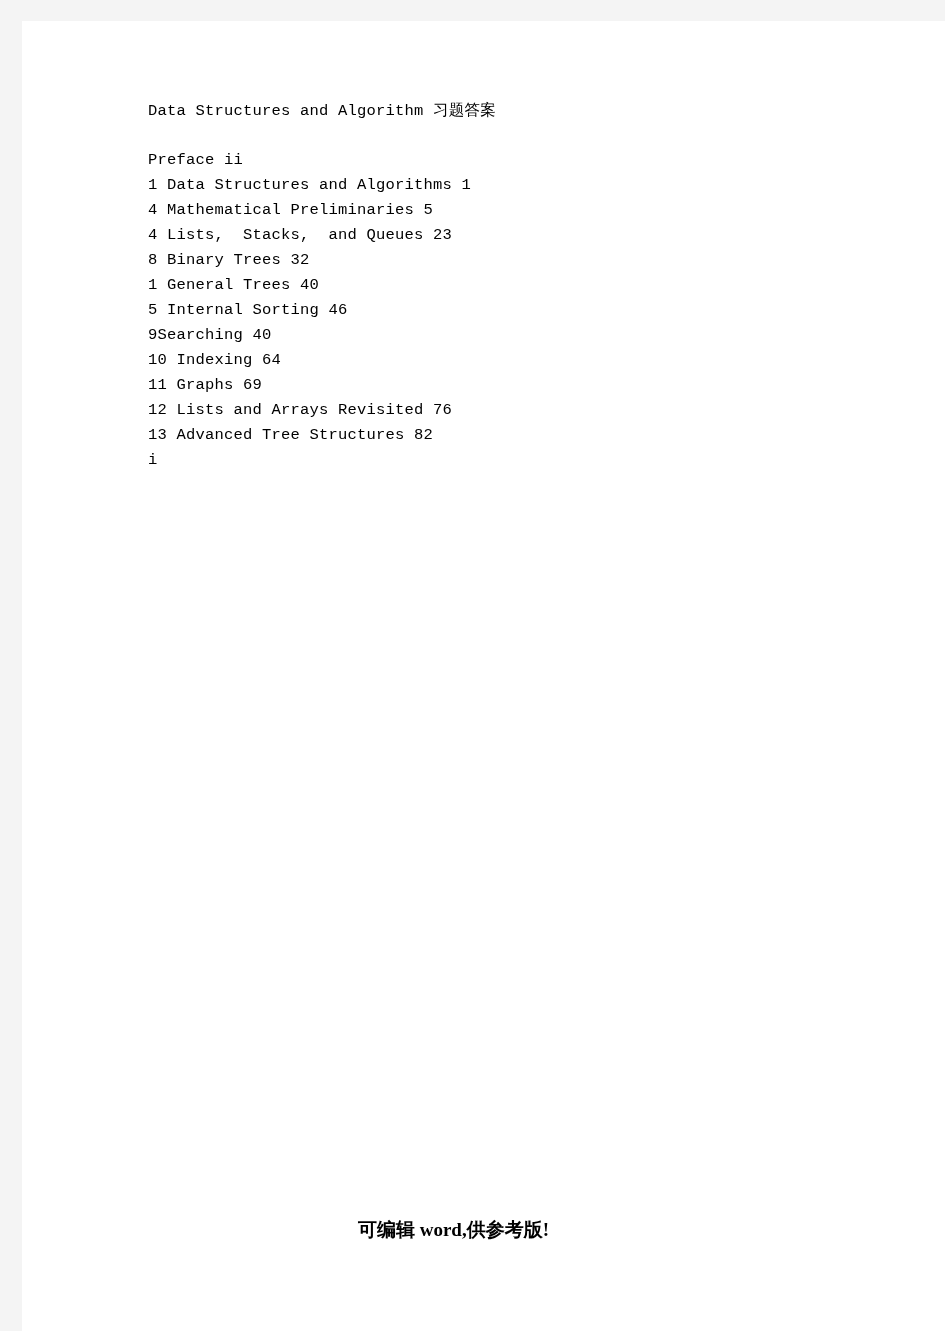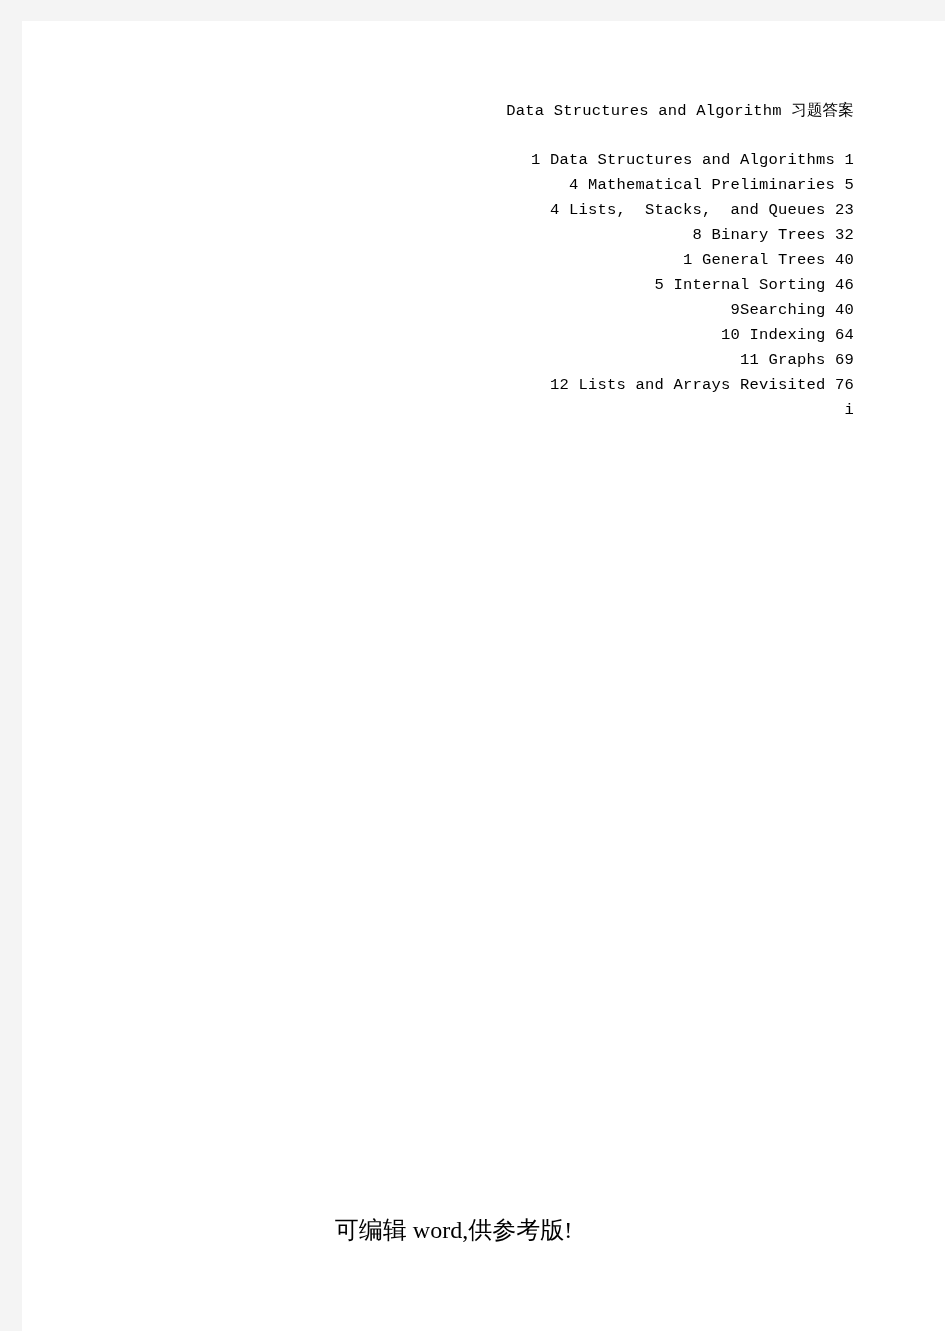--- a/index.html
+++ b/index.html
@@ -38,24 +38,23 @@
     position: absolute;
     left: 22px;
     top: 21px;
     width: 923px;
     height: 1316px;
     background: #ffffff;
   }
 
   .doc-body {
     position: absolute;
-    left: 132px;   
+    left: 126px;   
     top: 78px;     
     width: 700px;
-    text-align: right;
   }
 
   .doc-title {
     font-family: "Liberation Mono", "DejaVu Sans Mono", monospace;
     font-size: 15.5px;
     line-height: 25px;
     color: #000000;
     white-space: pre;
     letter-spacing: 0.2px;
   }
@@ -77,52 +76,55 @@
     position: absolute;
     left: 0;
     top: 1197px;   
     width: 923px;
     text-align: center;
   }
 
   .footer-text {
     display: inline-block;
     font-family: "Liberation Serif", "DejaVu Serif", serif;
-    font-size: 24px;
+    font-size: 19px;
     line-height: 24px;
     color: #000000;
     white-space: pre;
     margin-left: -60px; 
+    font-weight: bold;
   }
 </style>
 </head>
 <body>
 
 <div id="page">
 
   <div class="margin-top"></div>
   <div class="margin-left"></div>
 
   <div class="sheet">
 
     <div class="doc-body">
 
       <div class="doc-title">Data Structures and Algorithm 习题答案</div>
 
       <div class="toc">
+        <div class="toc-line">Preface ii</div>
         <div class="toc-line">1 Data Structures and Algorithms 1</div>
         <div class="toc-line">4 Mathematical Preliminaries 5</div>
         <div class="toc-line">4 Lists,  Stacks,  and Queues 23</div>
         <div class="toc-line">8 Binary Trees 32</div>
         <div class="toc-line">1 General Trees 40</div>
         <div class="toc-line">5 Internal Sorting 46</div>
         <div class="toc-line">9Searching 40</div>
         <div class="toc-line">10 Indexing 64</div>
         <div class="toc-line">11 Graphs 69</div>
         <div class="toc-line">12 Lists and Arrays Revisited 76</div>
+        <div class="toc-line">13 Advanced Tree Structures 82</div>
         <div class="toc-line">i</div>
       </div>
 
     </div>
 
     <div class="footer">
       <span class="footer-text">可编辑 word,供参考版!</span>
     </div>
 
   </div>

